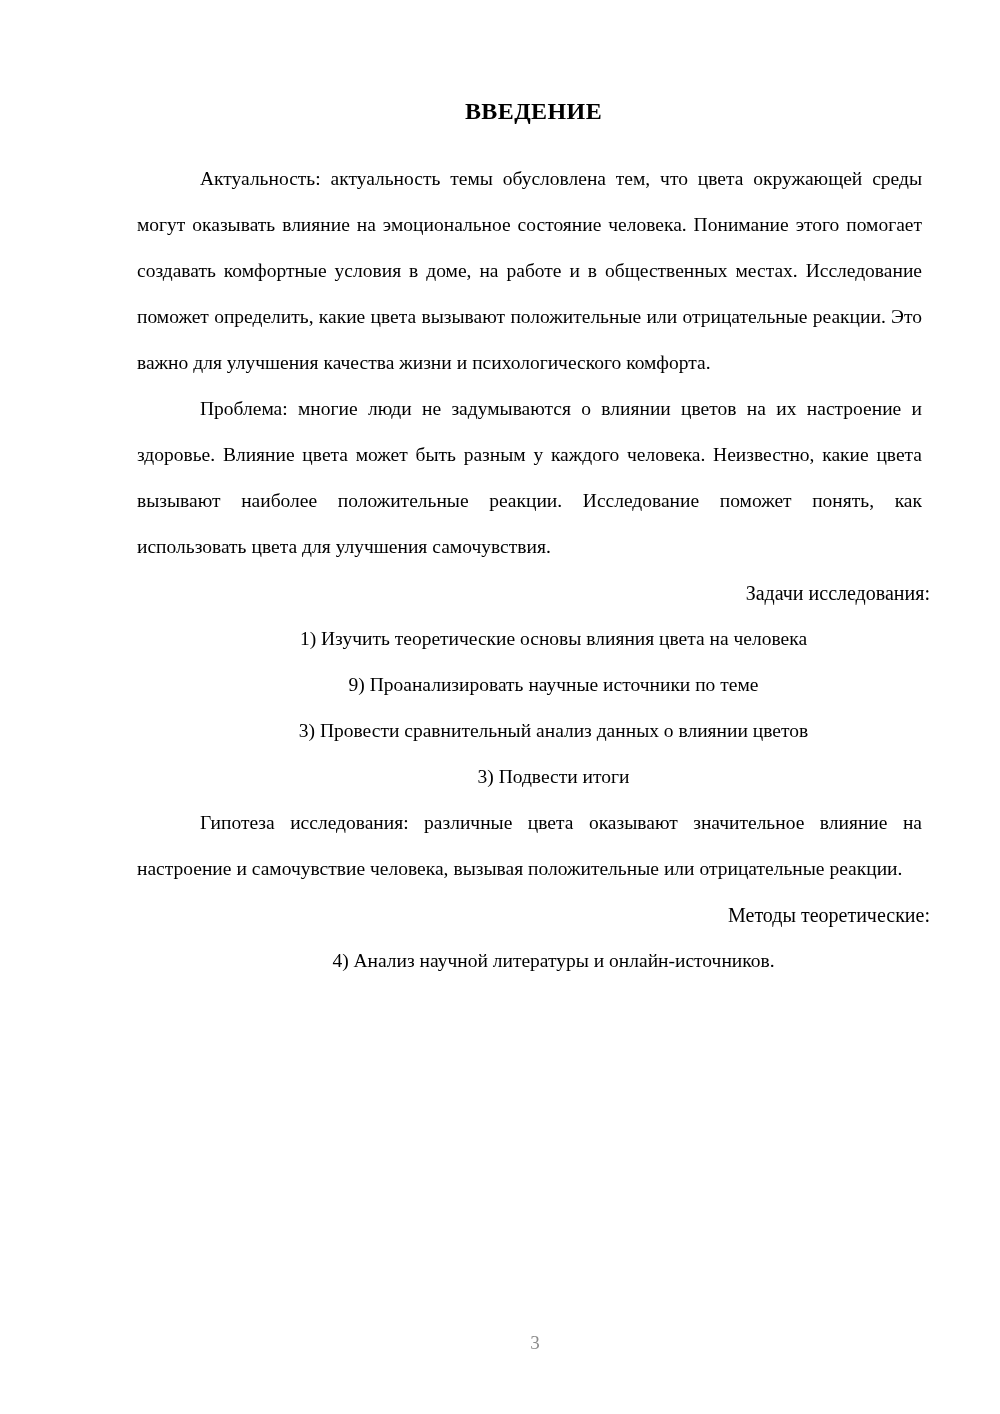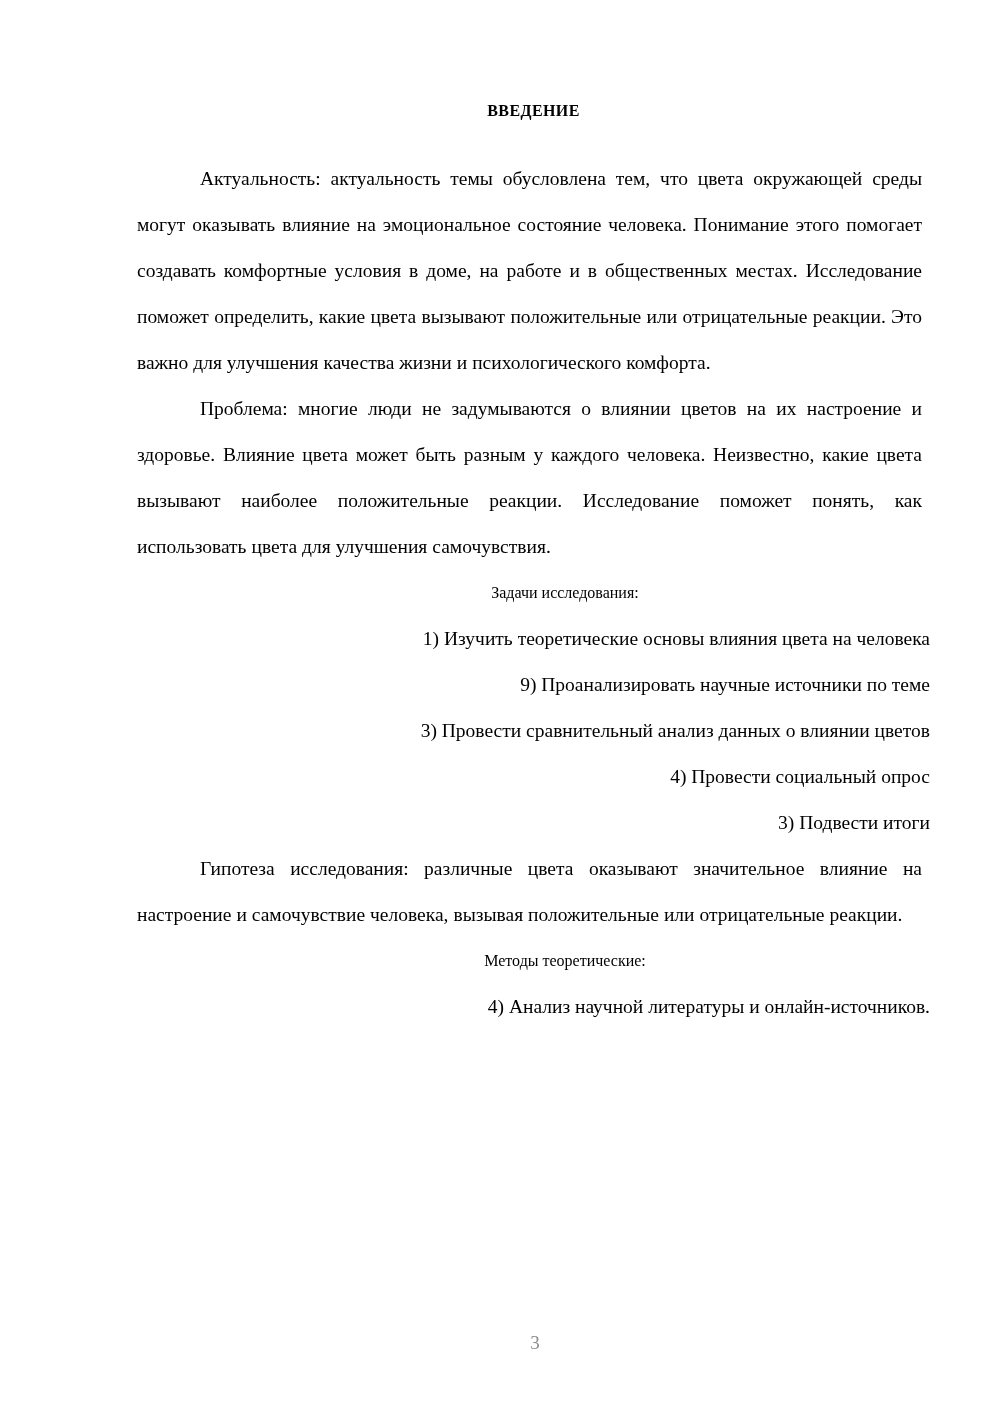--- a/index.html
+++ b/index.html
@@ -25,21 +25,21 @@
   }
 
   .content {
     position: absolute;
     left: 137px;
     top: 88px;
     width: 793px;
   }
 
   .doc-title {
-    font-size: 16px;
+    font-size: 24px;
     font-weight: bold;
     text-align: center;
     letter-spacing: 0.4px;
     line-height: 46px;
     margin: 0 0 22px 0;
   }
 
   p.para {
     font-size: 19.5px;
     line-height: 46px;
@@ -48,29 +48,29 @@
     text-indent: 63px;
     margin: 0 8px 0 0;
     hyphens: none;
     word-spacing: 0.1px;
   }
 
   
   p.listitem {
     font-size: 19.5px;
     line-height: 46px;
-    text-align: right;
+    text-align: center;
     text-indent: 0;
     margin: 0 0 0 40px;
   }
 
   p.plainline {
-    font-size: 16px;
+    font-size: 20px;
     line-height: 46px;
-    text-align: center;
+    text-align: right;
     text-indent: 63px;
     margin: 0;
   }
 
   .page-number {
     position: absolute;
     left: 0;
     top: 1330px;
     width: 1000px;
     text-align: center;
@@ -96,21 +96,20 @@
 
 
     <p class="plainline">Задачи исследования:</p>
 
     <p class="listitem">1) Изучить теоретические основы влияния цвета на человека</p>
 
     <p class="listitem">9) Проанализировать научные источники по теме</p>
 
     <p class="listitem">3) Провести сравнительный анализ данных о влиянии цветов</p>
 
-    <p class="listitem">4) Провести социальный опрос</p>
 
     <p class="listitem">3) Подвести итоги</p>
 
 
 
     <p class="para">Гипотеза исследования: различные цвета оказывают значительное влияние на настроение и самочувствие человека, вызывая положительные или отрицательные реакции.</p>
 
     <p class="plainline">Методы теоретические:</p>
 
     <p class="listitem">4) Анализ научной литературы и онлайн-источников.</p>

